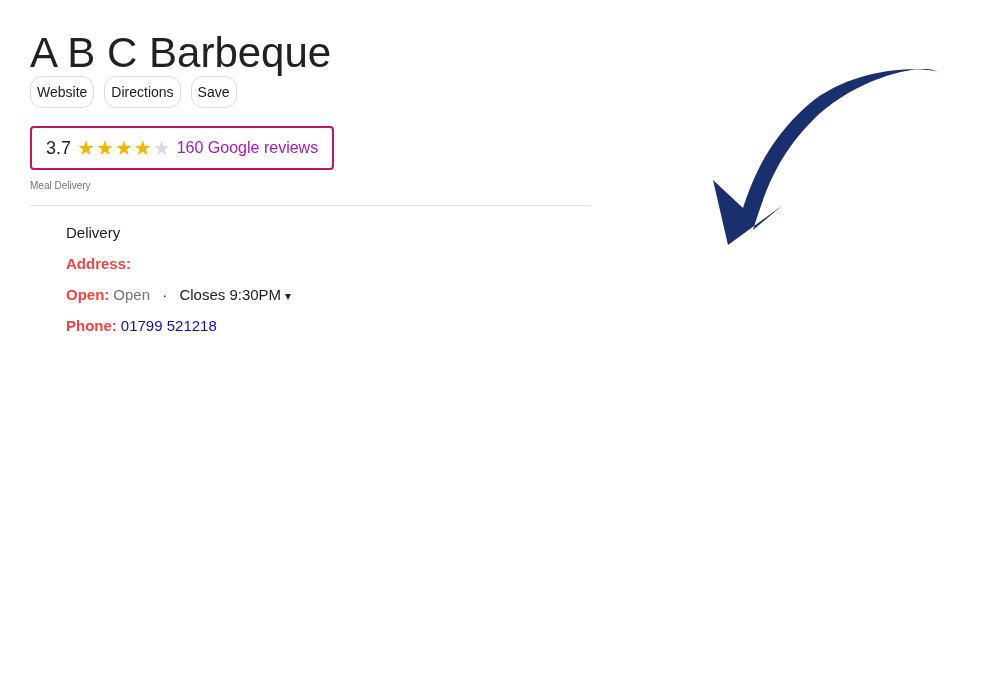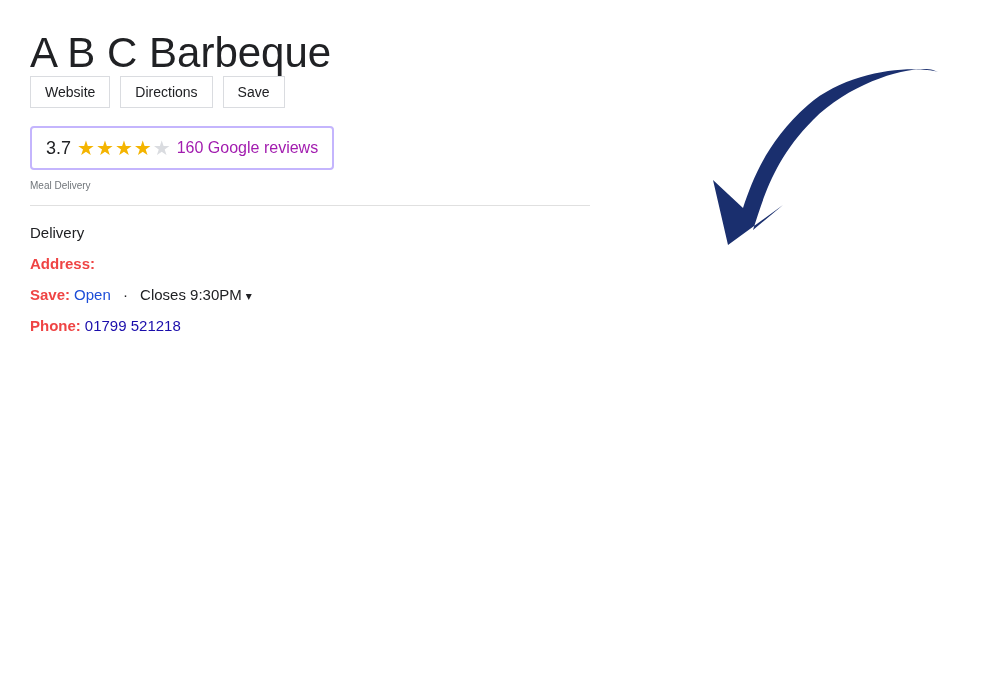--- a/index.html
+++ b/index.html
@@ -27,32 +27,32 @@
 
     .action-buttons {
       display: flex;
       gap: 10px;
       margin-bottom: 18px;
     }
 
     .action-btn {
       border: 1px solid #dadce0;
       background: #fff;
-      border-radius: 0;
-      padding: 7px 14px;
+      border-radius: 12px;
+      padding: 7px 6px;
       font-size: 14px;
       color: #202124;
       cursor: pointer;
       font-family: Arial, sans-serif;
     }
 
     .rating-box {
       display: inline-flex;
       align-items: center;
-      border: 2px solid #c4b5fd;
+      border: 2px solid #be185d;
       border-radius: 4px;
       padding: 8px 14px;
       margin-bottom: 10px;
       gap: 6px;
     }
 
     .rating-number {
       font-size: 18px;
       color: #202124;
       font-weight: 400;
@@ -105,39 +105,40 @@
       flex-direction: column;
       gap: 14px;
     }
 
     .info-row {
       font-size: 15px;
       color: #202124;
       display: flex;
       align-items: flex-end;
       gap: 4px;
+      margin-left: 36px;
     }
 
     .info-label {
       font-weight: 700;
       color: #ef4444;
     }
 
     .info-value {
       color: #202124;
     }
 
     .info-link {
       color: #1a0dab;
       text-decoration: none;
       cursor: pointer;
     }
 
     .open-status {
-      color: #1d4ed8;
+      color: #737373;
       font-weight: 400;
     }
 
     .hours-separator {
       color: #202124;
       margin: 0 4px;
     }
 
     .dropdown-arrow {
       color: #202124;
@@ -191,21 +192,21 @@
 
     <div class="info-row">
       <span class="info-value">Delivery</span>
     </div>
 
     <div class="info-row">
       <span class="info-label">Address:</span>
     </div>
 
     <div class="info-row">
-      <span class="info-label">Save:</span>
+      <span class="info-label">Open:</span>
       <span class="open-status">Open</span>
       <span class="hours-separator">&nbsp;·&nbsp;</span>
       <span class="info-value">Closes 9:30PM</span>
       <span class="dropdown-arrow">▾</span>
     </div>
 
 
     <div class="info-row">
       <span class="info-label">Phone:</span>
       <a class="info-link">01799 521218</a>

